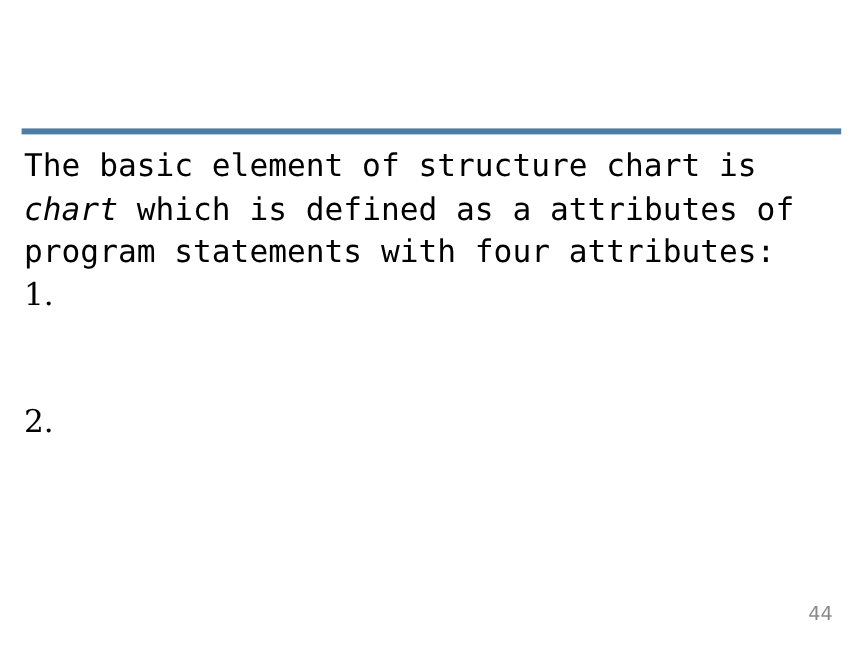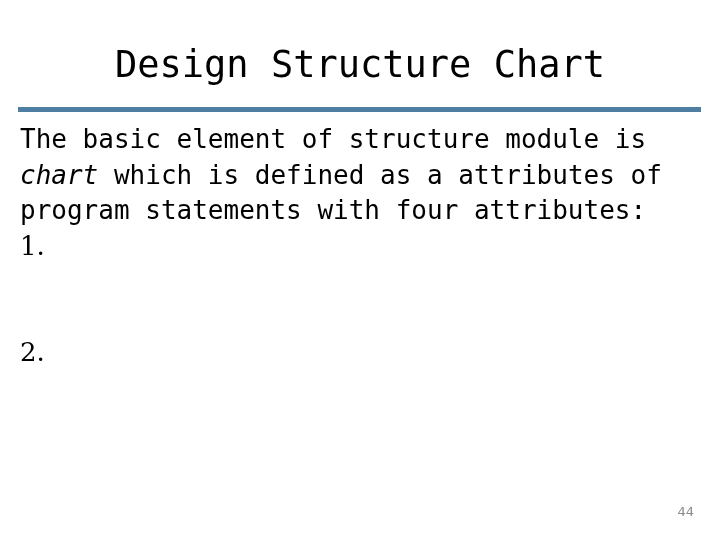--- a/index.html
+++ b/index.html
@@ -101,38 +101,37 @@
   .num-text {
     display: block;
   }
 
   
   .page-number {
     position: absolute;
     right: 26px;
     top: 504px;
     font-family: "DejaVu Sans", sans-serif;
-    font-size: 13px;
+    font-size: 16px;
     line-height: 16px;
     color: #8a8a8a;
     text-align: right;
   }
 </style>
 </head>
 <body>
 
 <div class="slide">
 
-  <div class="slide-title">Design Structure Chart</div>
 
   <div class="title-rule"></div>
 
   <div class="body">
 
-    <p class="para"><span>The basic element of structure module is </span><span class="ital">chart</span><span> which is defined as a attributes of program statements with four attributes:</span></p>
+    <p class="para"><span>The basic element of structure chart is </span><span class="ital">chart</span><span> which is defined as a attributes of program statements with four attributes:</span></p>
 
     <ol class="num-list">
       <li class="num-item">
         <span class="num-marker">1.</span>
       </li>
       <li class="num-item">
         <span class="num-marker">2.</span>
         
       </li>
 

